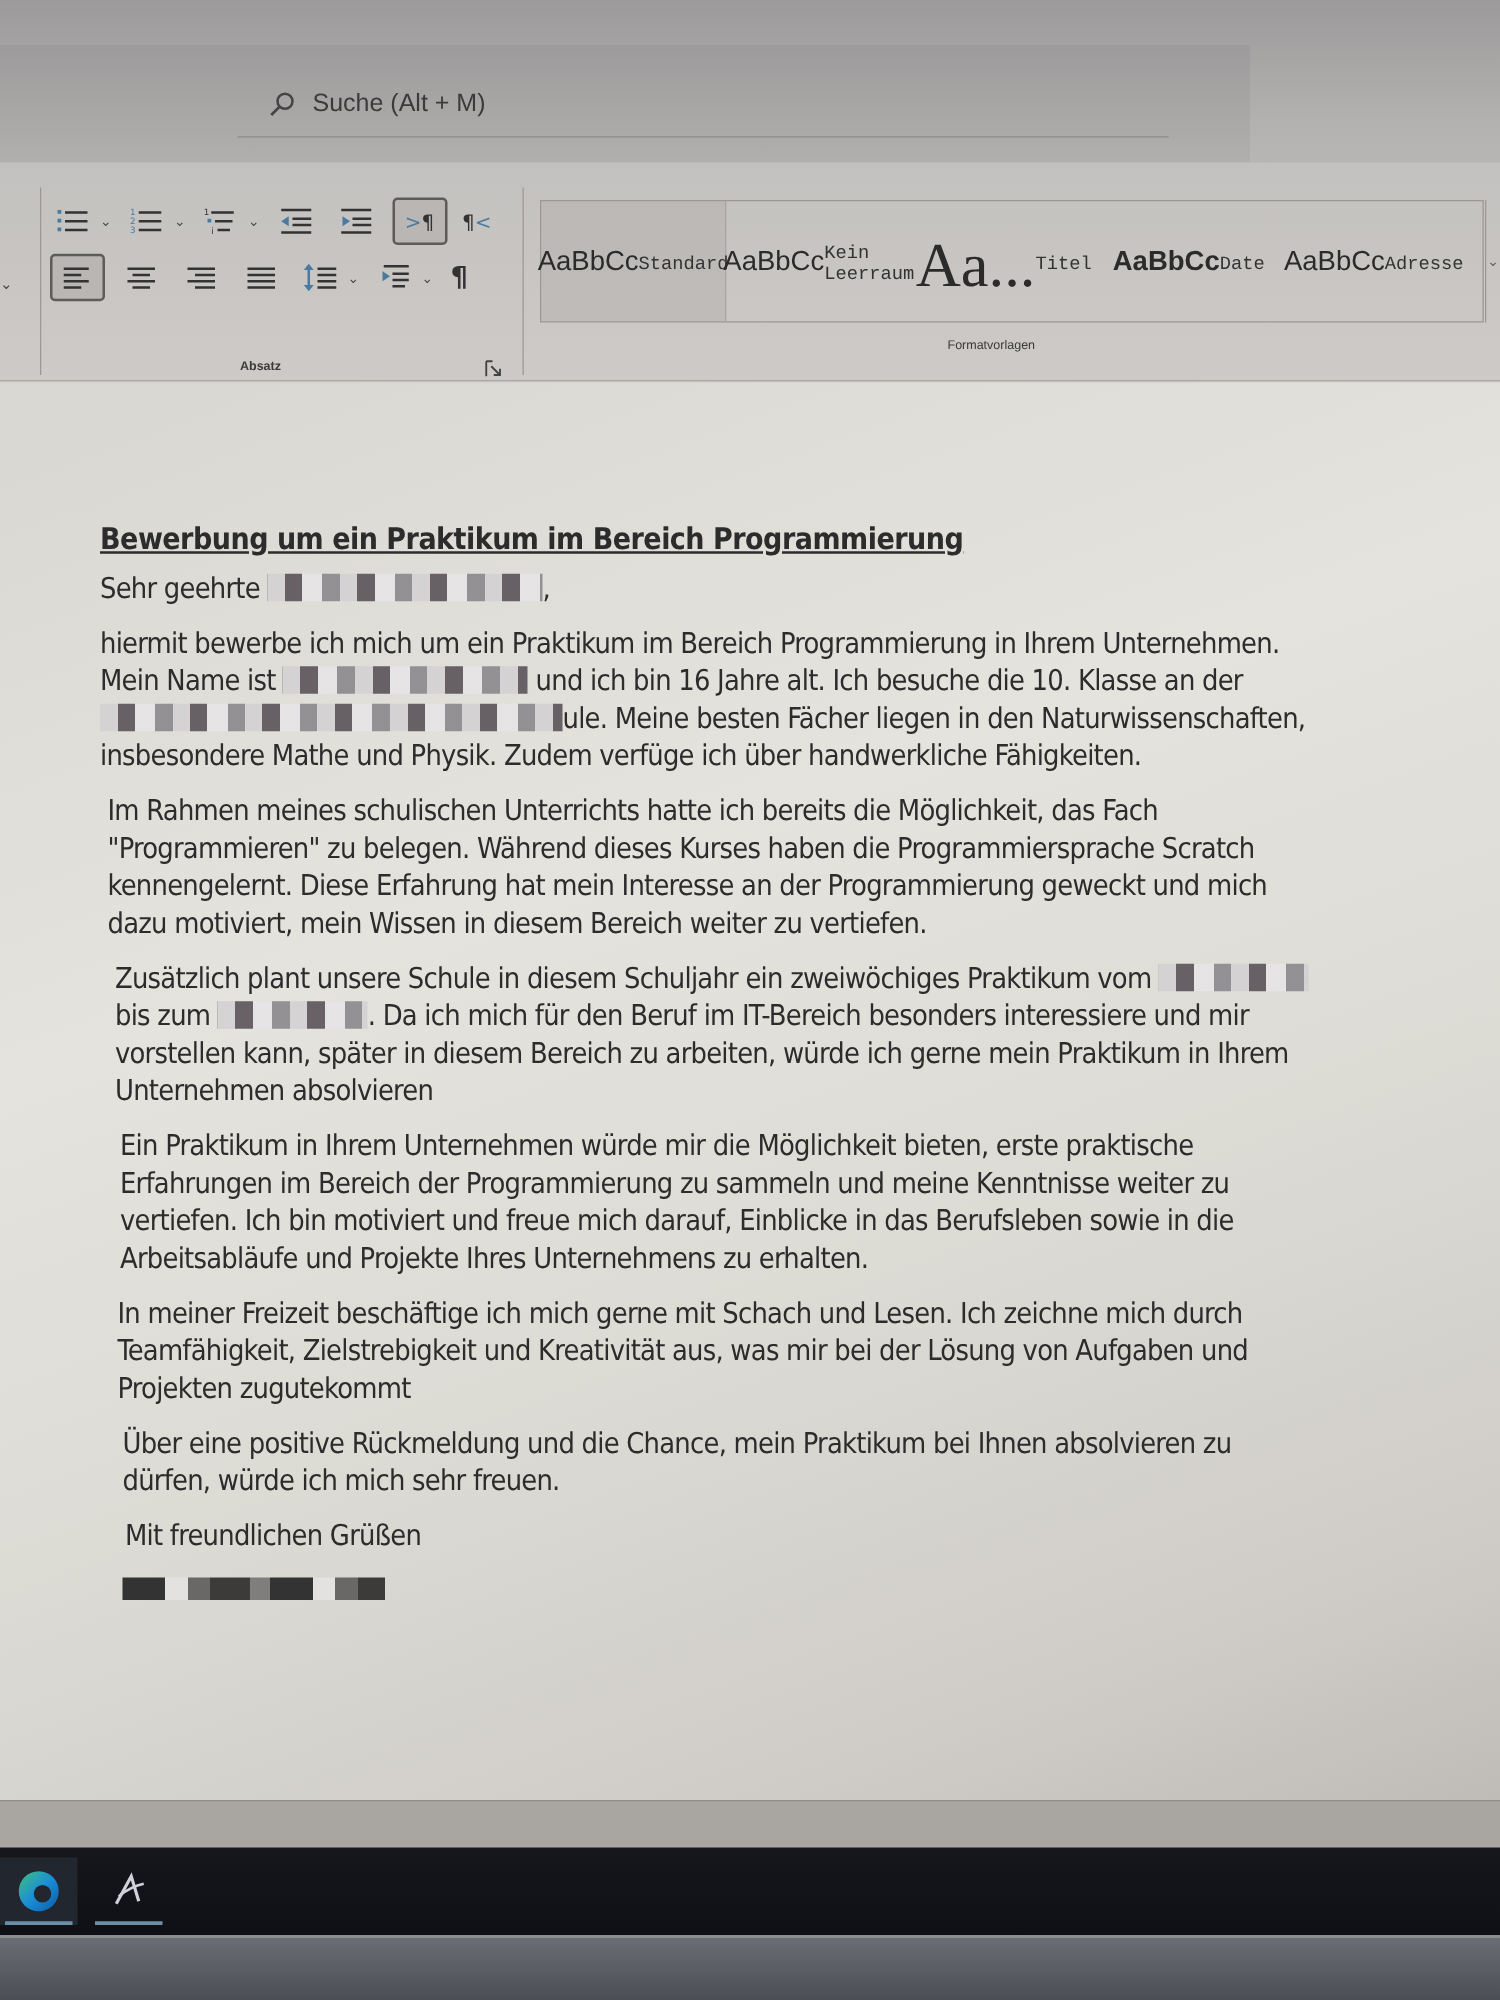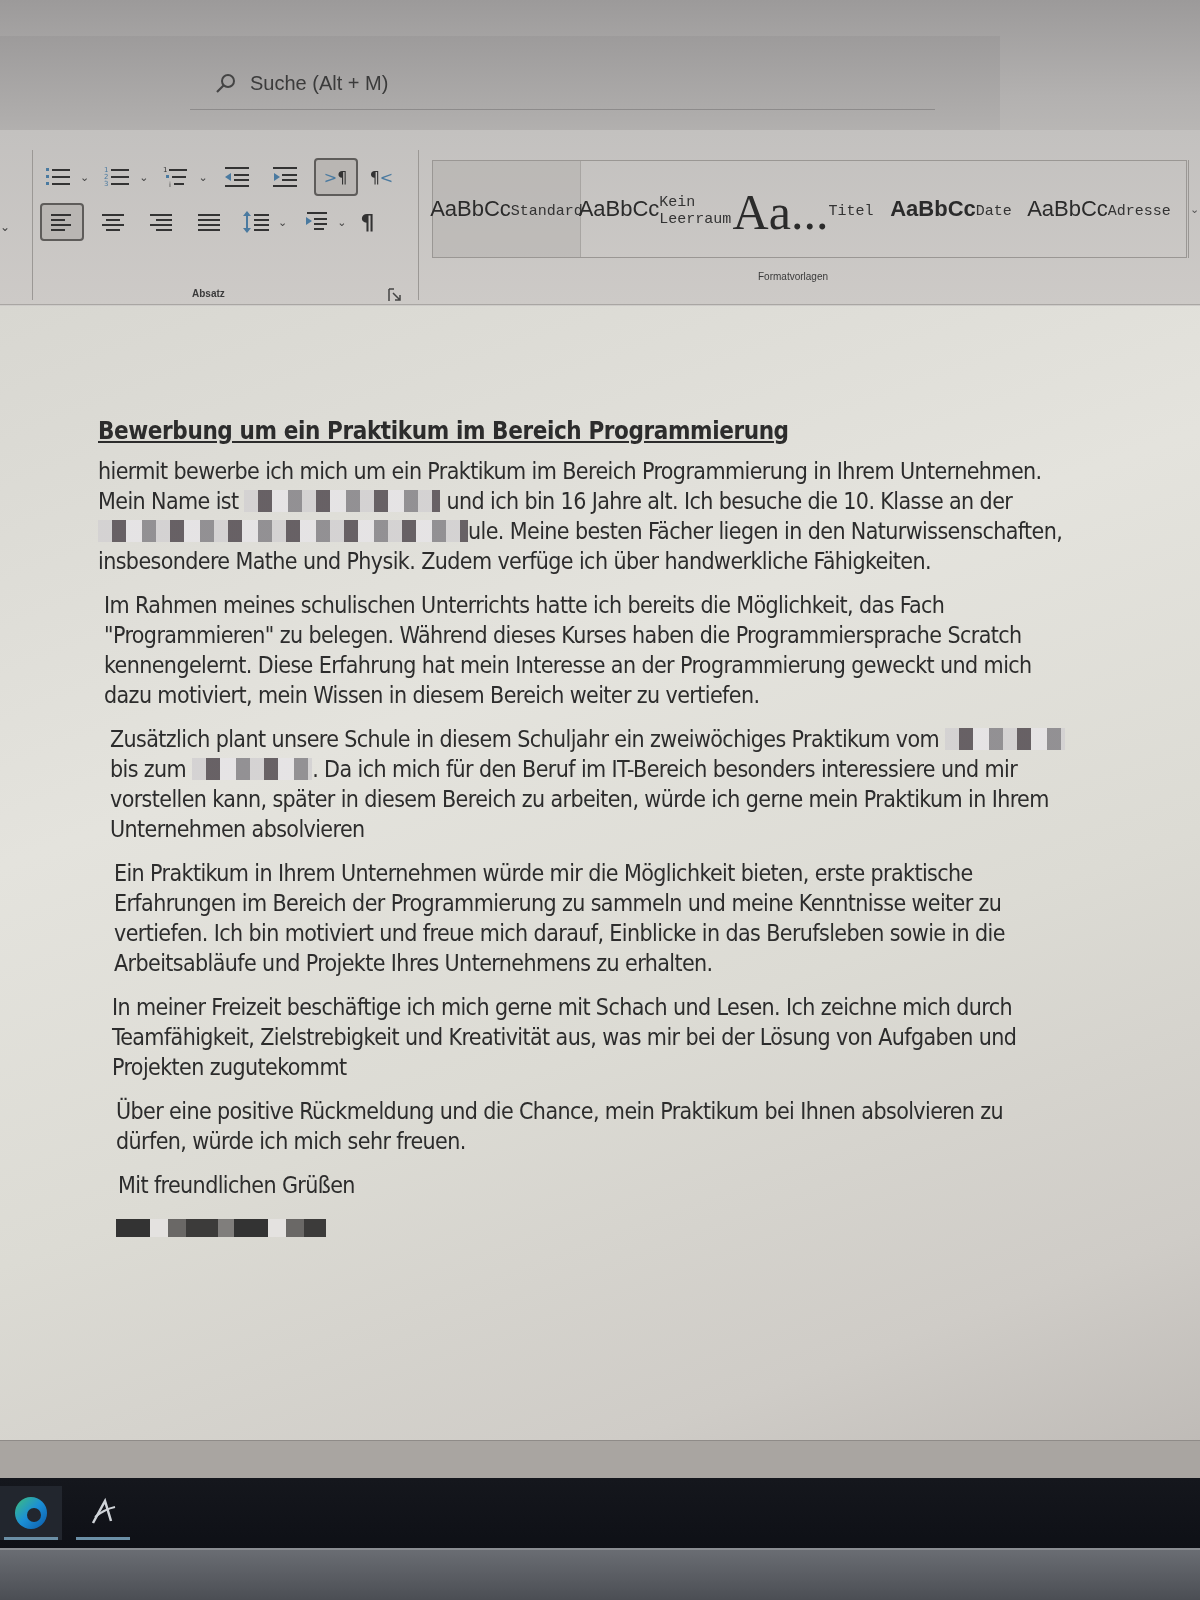--- a/index.html
+++ b/index.html
@@ -74,21 +74,21 @@
   }
   .formatvorlagen-label { left: 758px; }
   .absatz-label { left: 152px; font-weight: bold; }
 
   
   .doc {
     position: absolute; left: 0; top: 306px; width: 1200px; height: 1164px;
     background: linear-gradient(160deg, #d8d7d1 0%, #e4e3dd 35%, #dcdbd4 60%, #cfccc7 85%, #bdb9b5 100%);
   }
   .page-text {
-    position: absolute; left: 98px; top: 110px; width: 980px;
+    position: absolute; left: 80px; top: 110px; width: 980px;
     font-family: "DejaVu Sans Condensed", "DejaVu Sans", sans-serif;
     font-stretch: condensed;
     font-size: 23px; line-height: 30px; color: #2c2c2c;
   }
   .heading {
     font-weight: bold; text-decoration: underline; font-size: 24px;
     margin-bottom: 10px; letter-spacing: -0.4px;
   }
   .para { margin-bottom: 14px; letter-spacing: -0.6px; }
   .redact {
@@ -298,20 +298,24 @@
   <div class="gallery-more">
       <span>⌄</span>
     </div>
   <span class="group-label formatvorlagen-label" style="top:141px">Formatvorlagen</span>
 </div>
 
 <div class="doc">
   <div class="page-text">
     <div class="heading">Bewerbung um ein Praktikum im Bereich Programmierung</div>
 
+    <div class="para">
+      <span>Sehr geehrte</span>
+      <span class="redact" style="width:220px"></span><span>,</span>
+    </div>
 
     <div class="para">
       <span>hiermit bewerbe ich mich um ein Praktikum im Bereich Programmierung in Ihrem Unternehmen. Mein Name ist</span>
       <span class="redact" style="width:196px"></span>
       <span>und ich bin 16 Jahre alt. Ich besuche die 10. Klasse an der</span>
       <span class="redact squiggle" style="width:370px"></span><span>ule. Meine besten Fächer liegen in den Naturwissenschaften, insbesondere Mathe und Physik. Zudem verfüge ich über handwerkliche Fähigkeiten.</span>
     </div>
 
     <div class="para" style="padding-left:6px">Im Rahmen meines schulischen Unterrichts hatte ich bereits die Möglichkeit, das Fach "Programmieren" zu belegen. Während dieses Kurses haben die Programmiersprache Scratch kennengelernt. Diese Erfahrung hat mein Interesse an der Programmierung geweckt und mich dazu motiviert, mein Wissen in diesem Bereich weiter zu vertiefen.</div>
 

